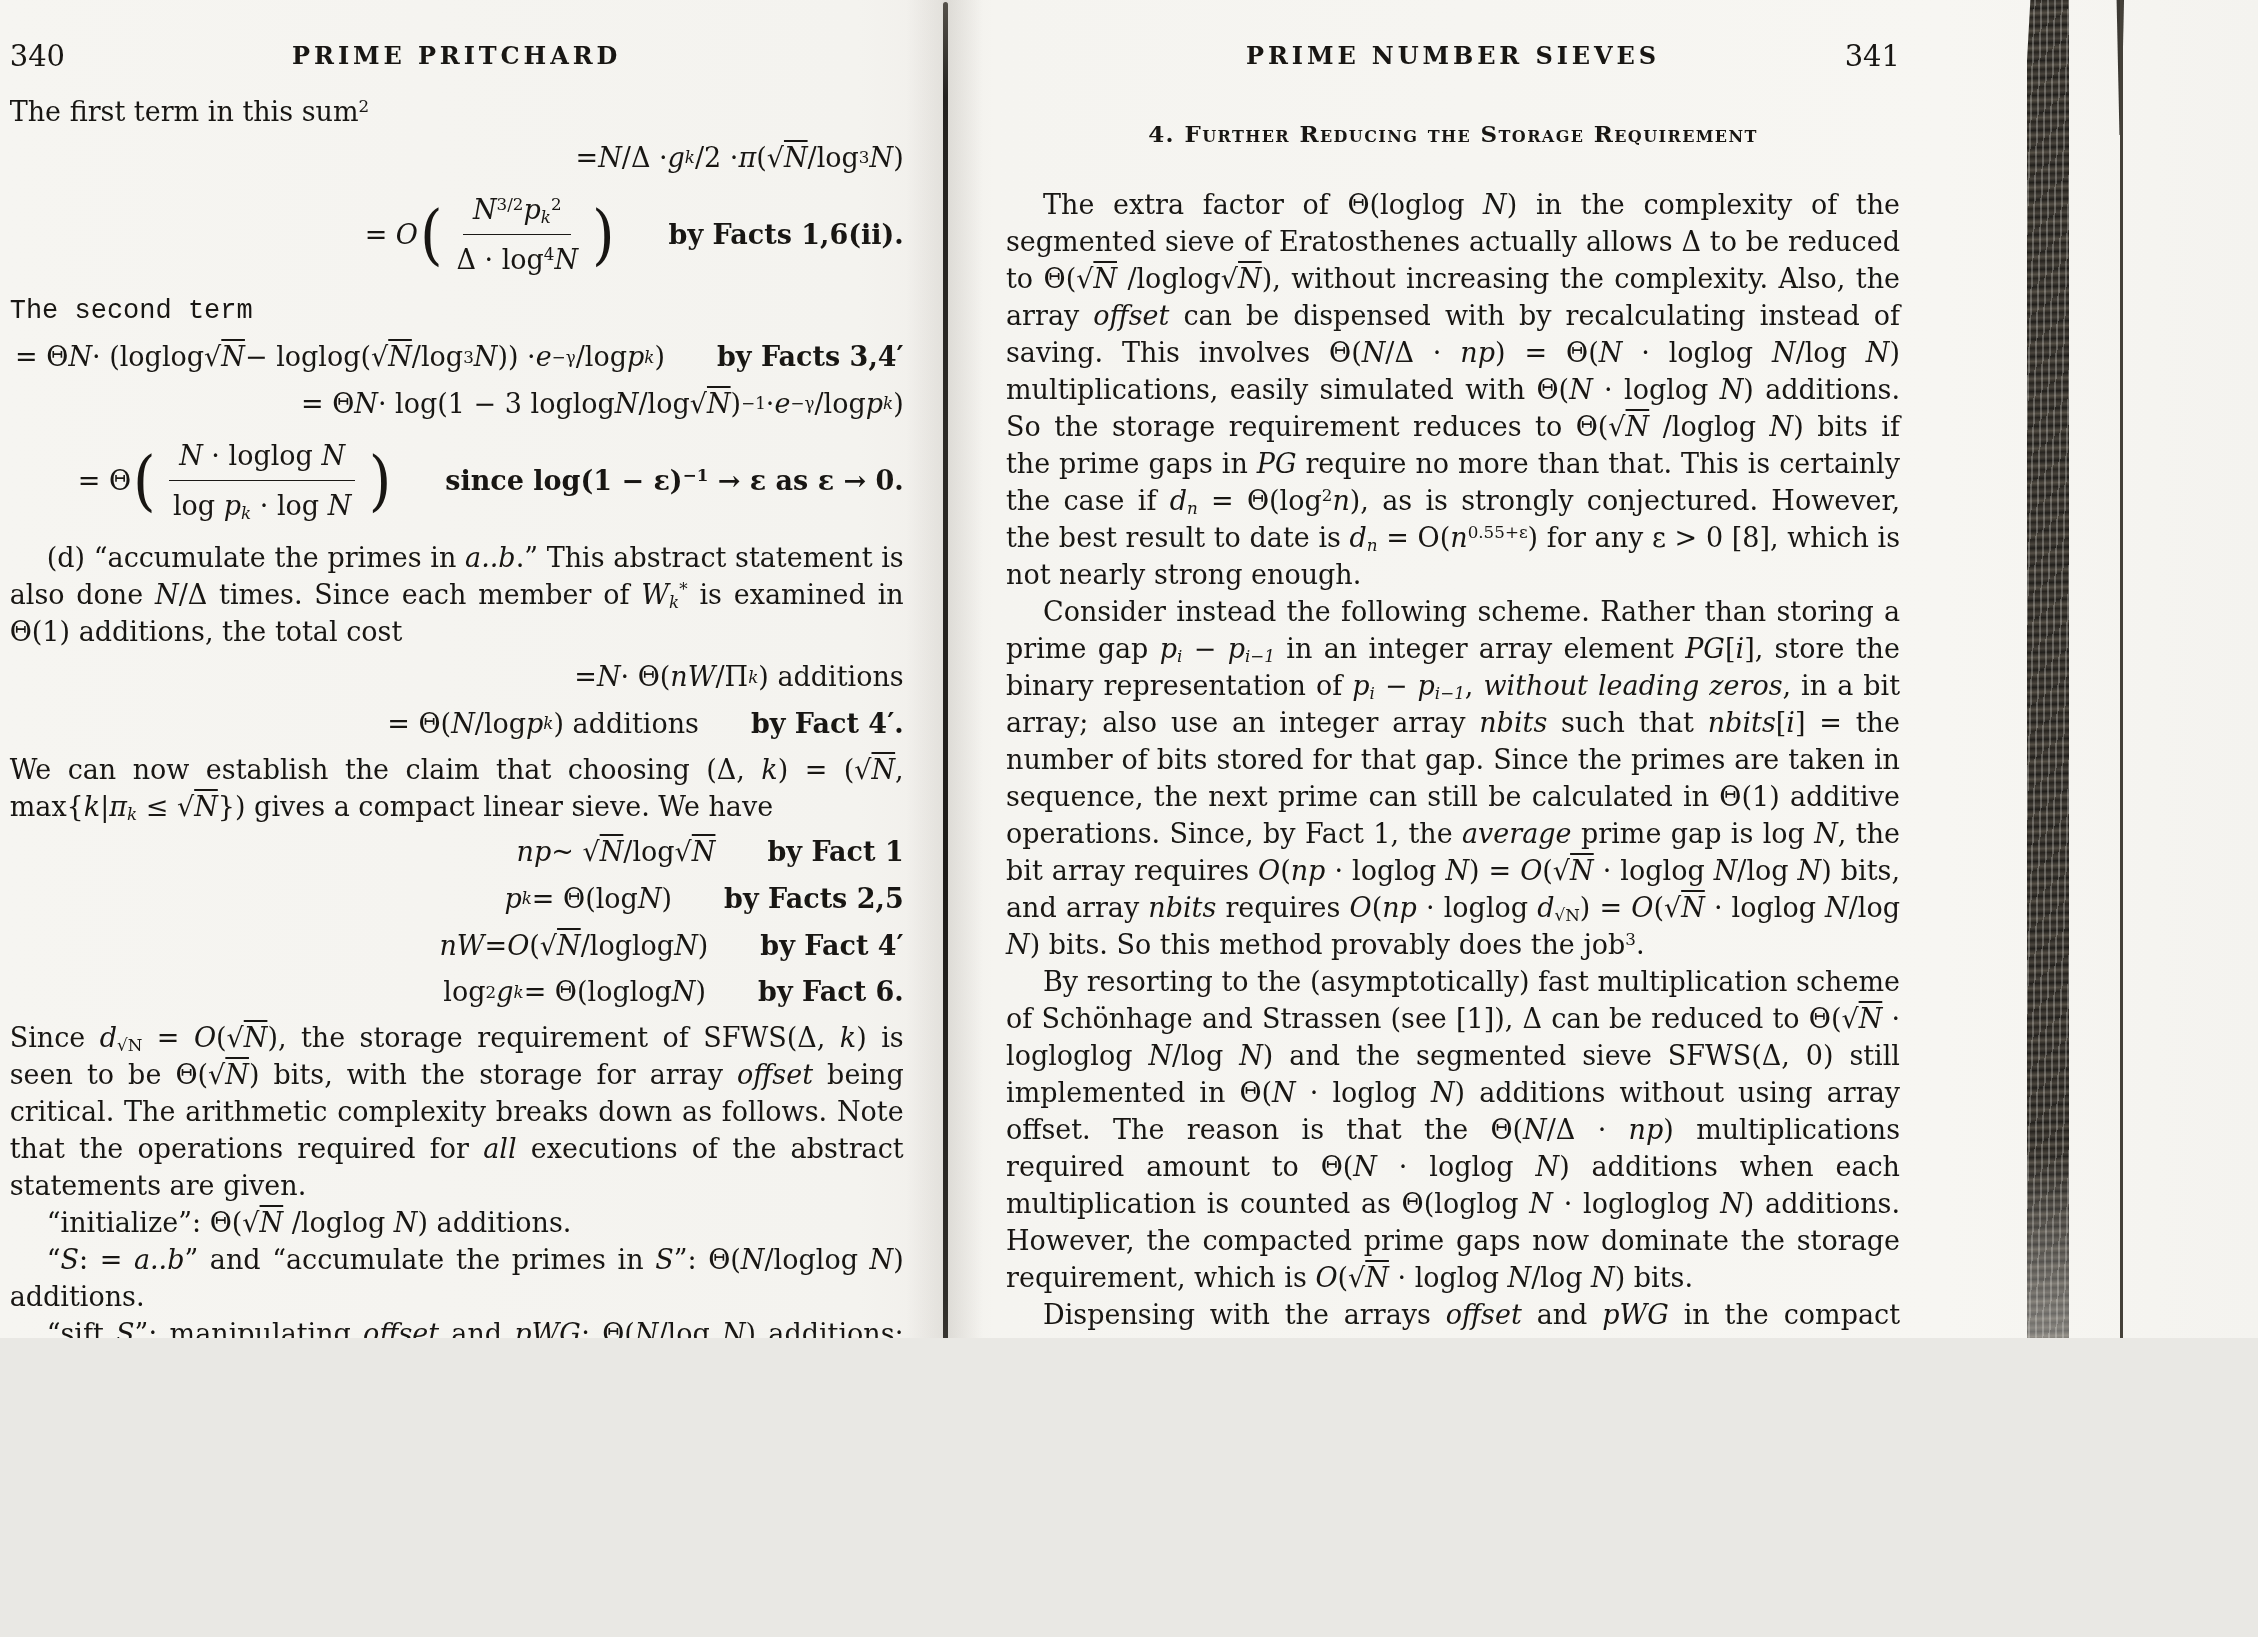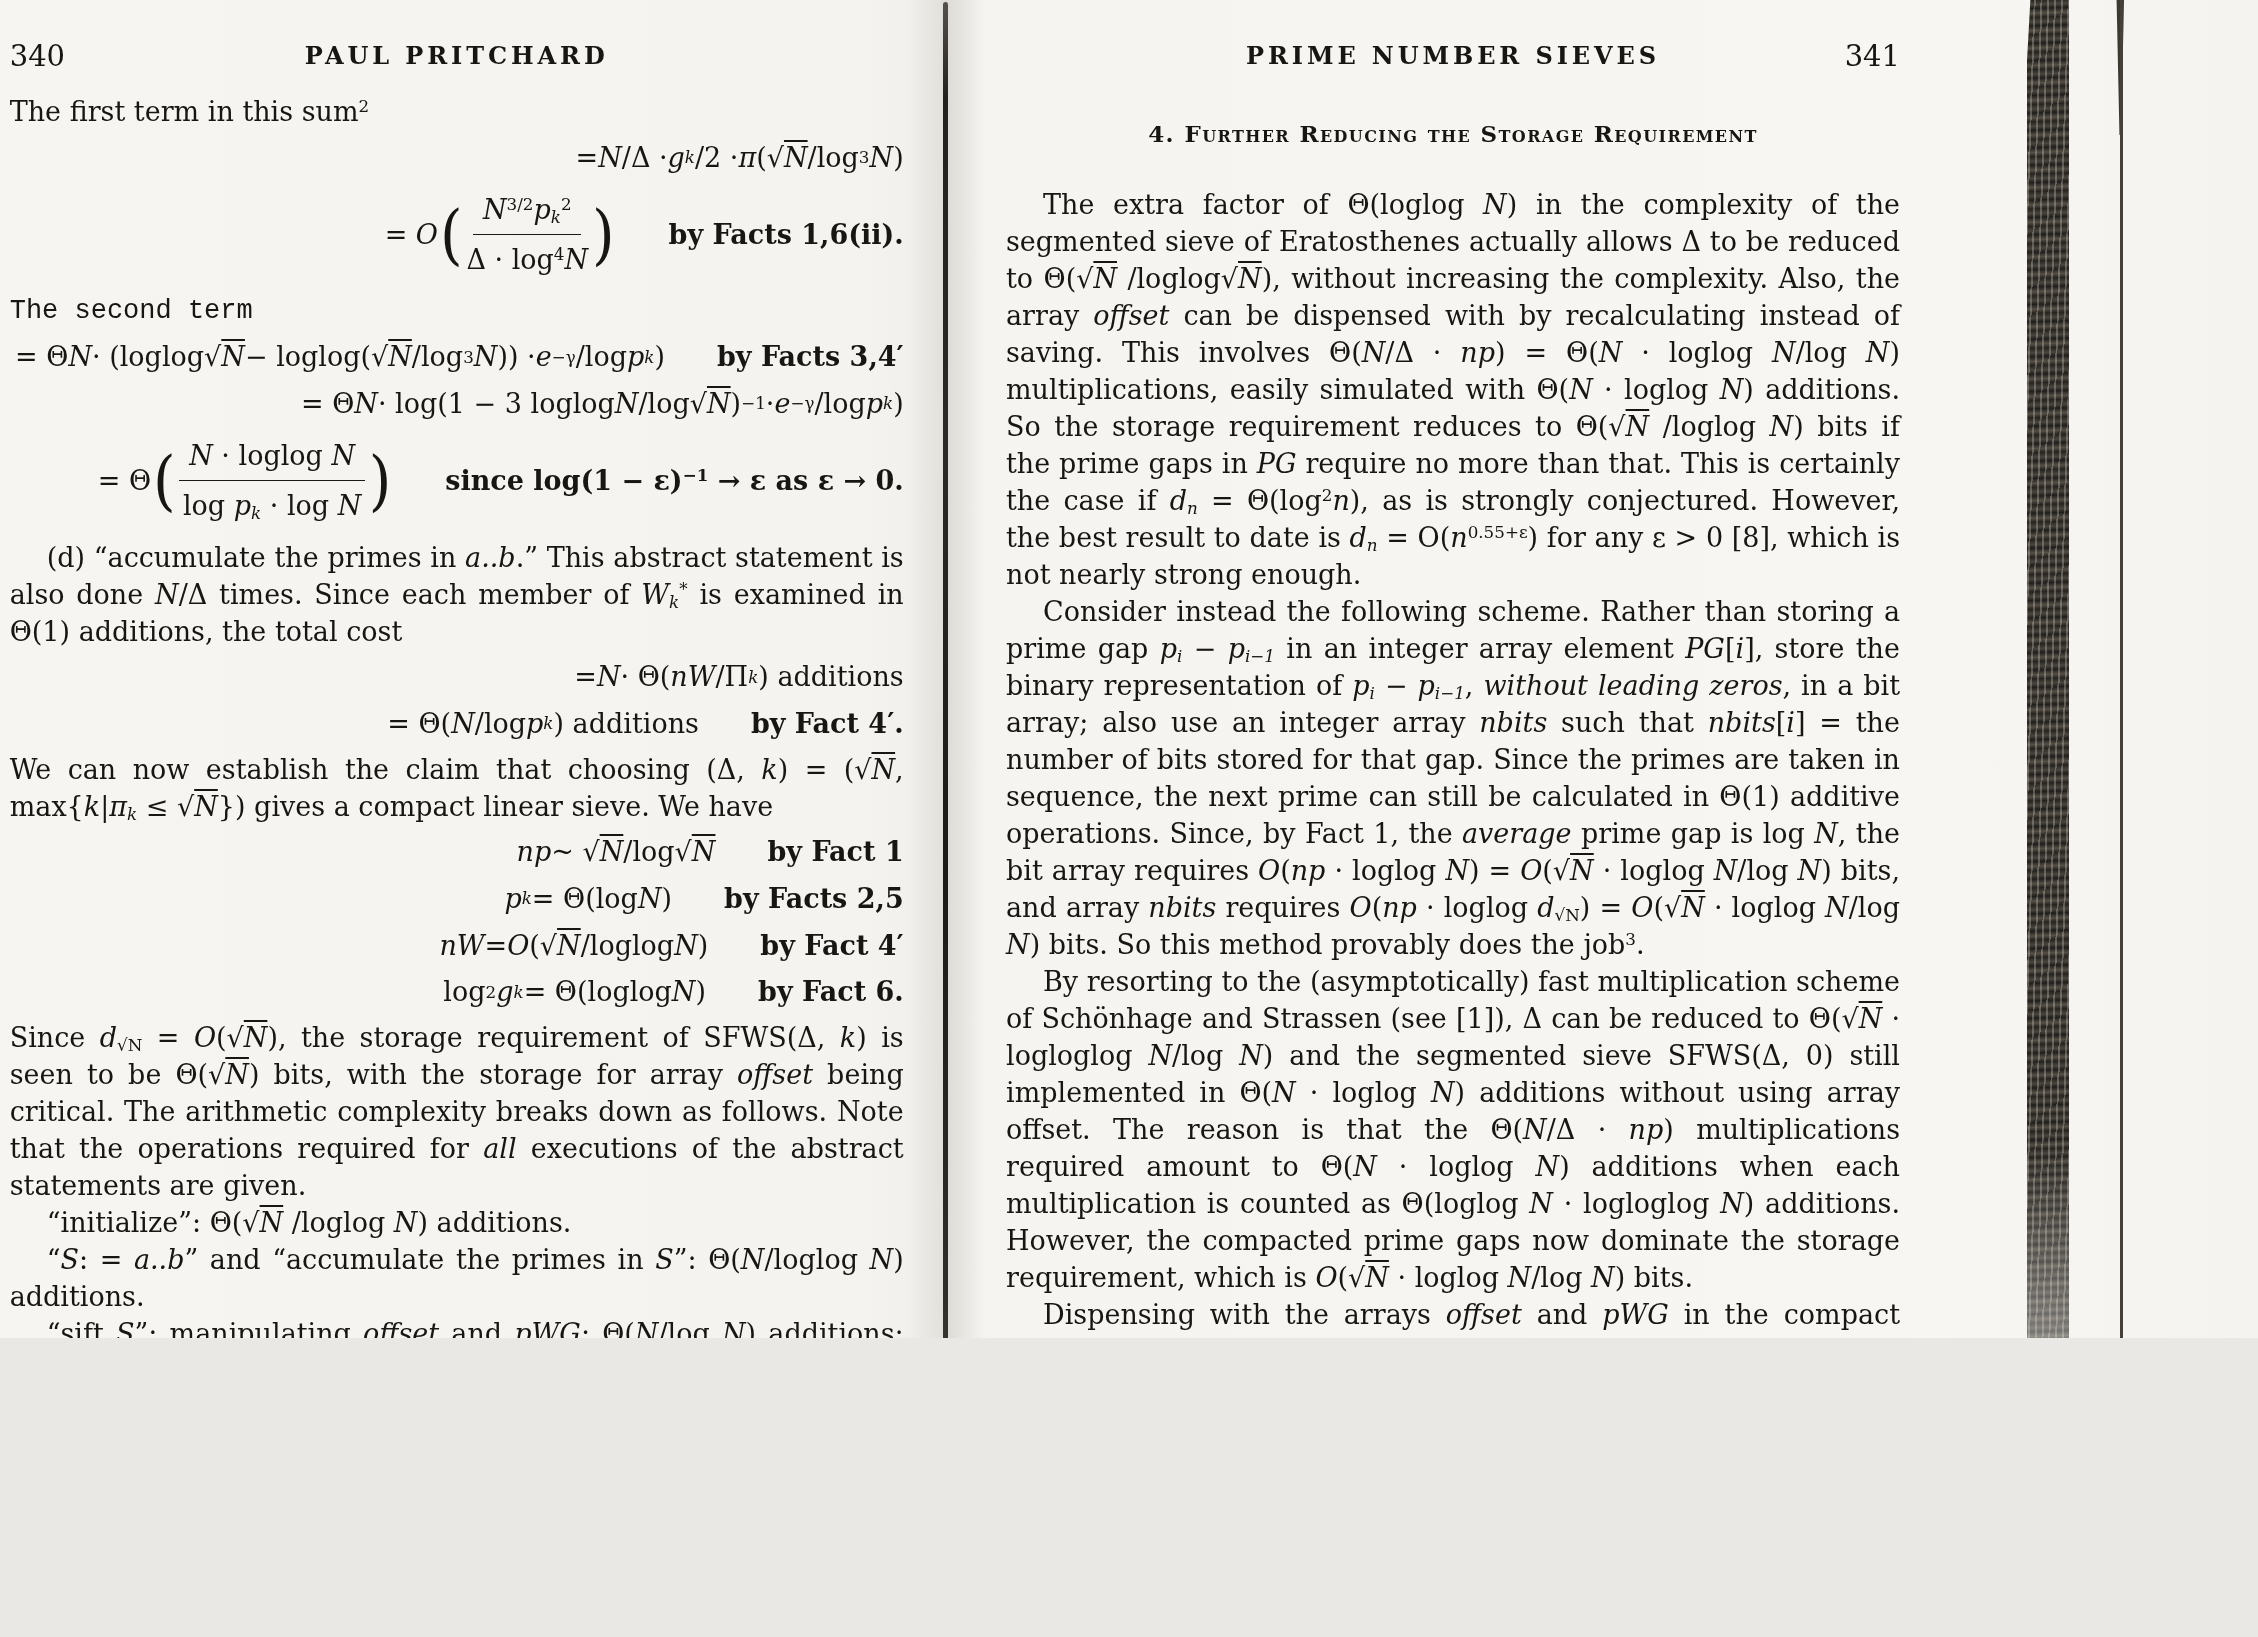--- a/index.html
+++ b/index.html
@@ -18,21 +18,21 @@
   .rh-num.left { left:0; } .rh-num.right { right:0; }
 
   p.body { font-size:27px; line-height:37px; text-align:justify; margin:0; }
   p.indent { text-indent:37px; }
   .mt-sm { margin-top:11.6px; } .mt-md { margin-top:21px; } .mt-lg { margin-top:29px;font-family:Liberation Mono, monospace; }
 
   .eq { display:flex; justify-content:flex-end; align-items:center; gap:52px; font-size:27px; line-height:39px; margin:7.7px 0; }
   .eq-frac { margin:13.5px 0; }
   .eq-body { display:inline-flex; align-items:center; white-space:nowrap; }
   .eq-note { white-space:nowrap;font-weight:bold; }
-  .frac { display:inline-flex; flex-direction:column; align-items:center; vertical-align:middle; margin:0 2px; text-align:center; }
+  .frac { display:inline-flex; flex-direction:column; align-items:center; vertical-align:middle; margin:0 12px; text-align:center; }
   .frac .num { padding:0 9.7px 4.8px; border-bottom:1.9px solid #1b1916; }
   .frac .den { padding-top:4.8px; }
   .paren { font-size:215%; font-weight:400; line-height:0; transform:scaleY(1.12); display:inline-block; margin:0 1.9px; }
 
   .section-heading { text-align:center; font-variant:small-caps; font-weight:700; font-size:23px; letter-spacing:1.4px; margin:46px 0 39px; }
 
   p.footnote { font-size:23px; line-height:32px; text-align:justify; text-indent:25px; margin:0; }
   .fn-left { margin-top:48px; }
 
   
@@ -61,21 +61,21 @@
     clip-path:polygon(0 52%,6% 45%,18% 43%,45% 38%,70% 33%,92% 30%,96.4% 27%,97.1% 0%,97.9% 25%,100% 44%,99.2% 70%,90% 77%,70% 80%,45% 79%,22% 71%,8% 64%,0 60%); }
 </style>
 </head>
 <body>
 
 <div class="sheet">
 
   <div class="col col-left">
     <div class="runhead">
       <span class="rh-num left">340</span>
-      <span class="rh-title">PAUL PRITCHARD</span>
+      <span class="rh-title">PRIME PRITCHARD</span>
     </div>
 
     <p class="body">The first term in this sum<span class="sup">2</span></p>
 
     <div class="eq mt-sm">
       <span class="eq-body">= <span class="i">N</span>/Δ · <span class="i">g</span><span class="i sub">k</span>/2 · <span class="i">π</span>(√<span class="i ov">N</span> /log<span class="sup">3</span><span class="i">N</span>)</span>
     </div>
 
     <div class="eq eq-frac">
       <span class="eq-body">

